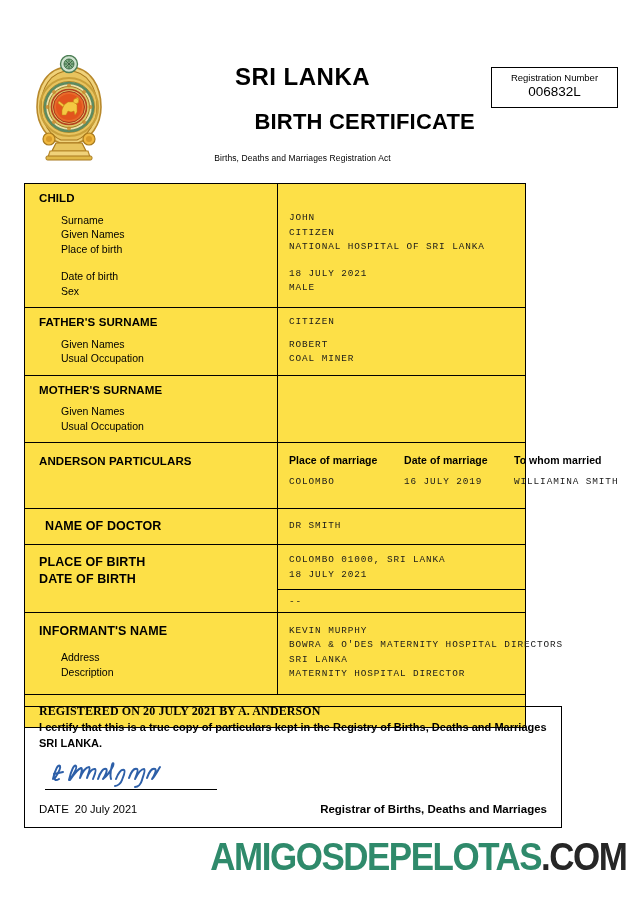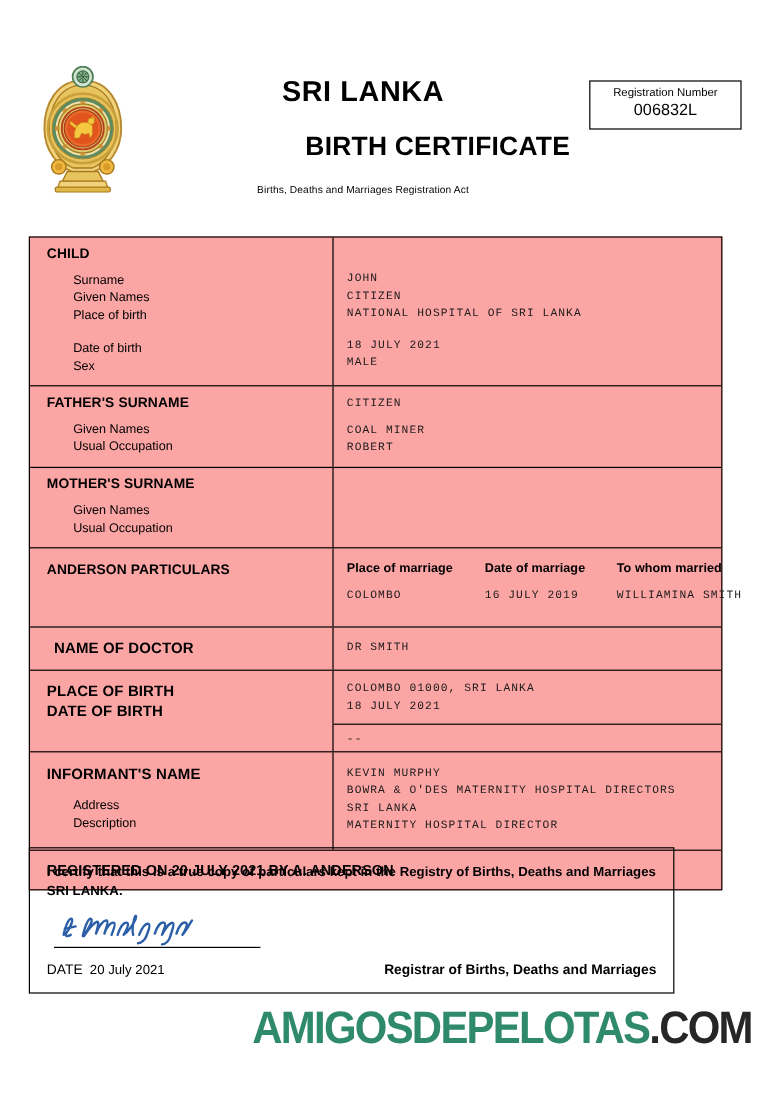--- a/index.html
+++ b/index.html
@@ -74,31 +74,31 @@
   }
   .regbox-value {
     font-size: 13.5px;
     line-height: 1.25;
   }
 
   
   .doc-table {
     position: absolute;
     left: 24px;
-    top: 197px;
-    width: 578px;
+    top: 183px;
+    width: 502px;
     border: 1.3px solid #000;
     box-sizing: border-box;
-    background: #fca5a5;
+    background: #fde047;
   }
   .row {
     display: flex;
     border-bottom: 1.3px solid #000;
   }
-  .row:last-child { border-bottom: none; }
+  .row:last-child { border-bottom: none; font-family: Liberation Serif, serif; }
   .cell-left {
     width: 253px;
     flex: 0 0 253px;
     border-right: 1.3px solid #000;
     box-sizing: border-box;
     padding: 7px 0 8px 14px;
   }
   .cell-right {
     flex: 1 1 auto;
     box-sizing: border-box;
@@ -333,22 +333,22 @@
     <div class="cell-left">
       <div class="sec-title">FATHER'S SURNAME</div>
       <div class="field-list">
         <div class="field-label">Given Names</div>
         <div class="field-label">Usual Occupation</div>
       </div>
     </div>
     <div class="cell-right">
       <div class="val">CITIZEN</div>
       <div style="height:8px"></div>
+      <div class="val">ROBERT</div>
       <div class="val">COAL MINER</div>
-      <div class="val">ROBERT</div>
     </div>
   </div>
 
   <div class="row">
     <div class="cell-left">
       <div class="sec-title">MOTHER'S SURNAME</div>
       <div class="field-list">
         <div class="field-label">Given Names</div>
         <div class="field-label">Usual Occupation</div>
       </div>

